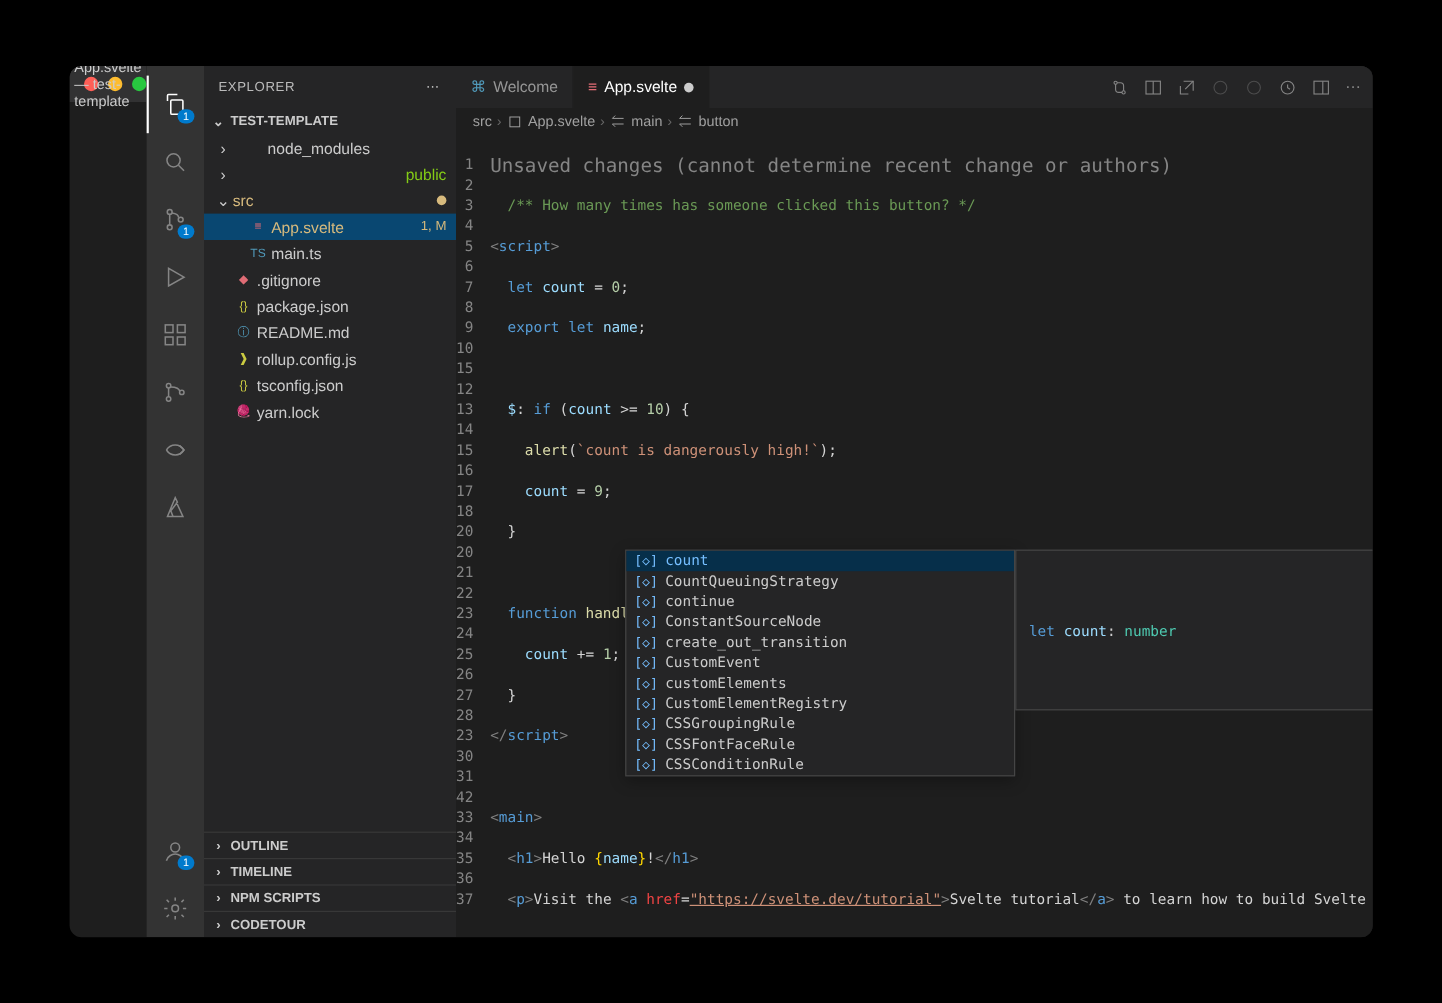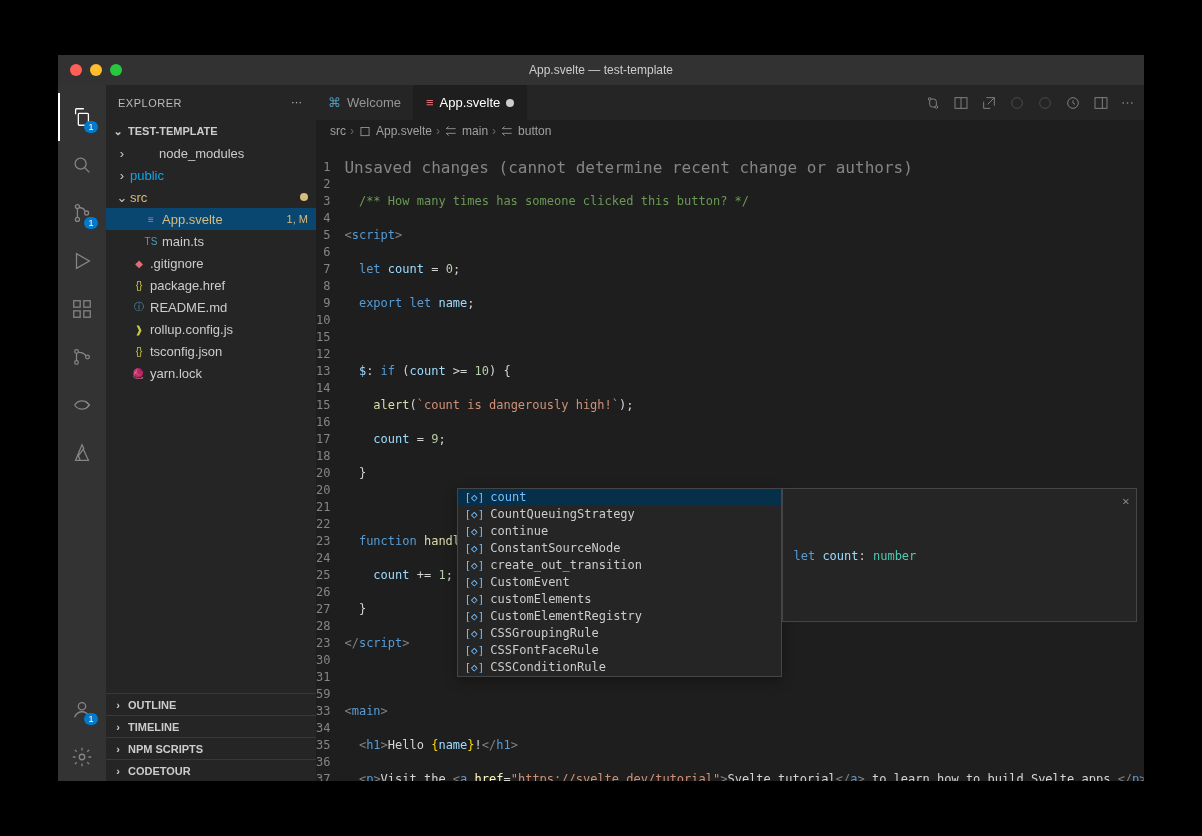--- a/index.html
+++ b/index.html
@@ -1,17 +1,17 @@
 <!DOCTYPE html>
 <html><head>
 <meta charset="utf-8">
 <style>
 * { margin:0; padding:0; box-sizing:border-box; }
 body { background:#000; font-family:-apple-system,BlinkMacSystemFont,"Segoe UI",sans-serif; font-size:13px; color:#ccc; display:flex; align-items:center; justify-content:center; height:100vh; }
-.window { width:1086px; height:726px; background:#1e1e1e; border-radius:0; overflow:hidden; box-shadow:0 20px 60px rgba(0,0,0,.5); display:flex; flex-direction:column; }
+.window { width:1086px; height:726px; background:#1e1e1e; border-radius:10px; overflow:hidden; box-shadow:0 20px 60px rgba(0,0,0,.5); display:flex; flex-direction:row; }
 .titlebar { height:30px; background:#323233; display:flex; align-items:center; position:relative; }
 .traffic { display:flex; gap:8px; padding-left:12px; }
 .dot { width:12px; height:12px; border-radius:50%; }
 .dot.r{background:#ff5f57}.dot.y{background:#febc2e}.dot.g{background:#28c840}
 .title { position:absolute; left:50%; transform:translateX(-50%); color:#ccc; font-size:12px; }
 .body { flex:1; display:flex; overflow:hidden; }
 .activitybar { width:48px; background:#333; display:flex; flex-direction:column; align-items:center; padding-top:8px; }
 .activitybar .spacer{flex:1}
 .aicon { width:48px; height:48px; display:flex; align-items:center; justify-content:center; color:#858585; position:relative; cursor:pointer; }
 .aicon.active{ color:#fff; }
@@ -41,21 +41,21 @@
 .tabactions span{cursor:pointer;display:inline-flex;}
 .crumbs{height:22px;display:flex;align-items:center;padding:0 14px;font-size:12px;color:#a0a0a0;gap:4px;}
 .crumbs .sep{color:#666;}
 .editor{flex:1;display:flex;overflow:hidden;position:relative;font-family:Menlo,Monaco,Consolas,monospace;font-size:12px;}
 .gutter{width:50px;text-align:right;padding-right:14px;color:#858585;line-height:17px;padding-top:17px;}
 .gutter div{height:17px;}
 .code{flex:1;line-height:17px;white-space:pre;color:#d4d4d4;position:relative;}
 .banner{height:17px;color:#858585;font-size:16px;padding-left:0;}
 .cl{height:17px;}
 
-.kw{color:#569cd6}.str{color:#ce9178}.cmt{color:#6a9955}.fn{color:#dcdcaa}.num{color:#b5cea8}.tag{color:#569cd6}.attr{color:#fef9c3}.op{color:#d4d4d4}.var{color:#9cdcfe}.pun{color:#808080}.type{color:#4ec9b0}.lnk{color:#ce9178;text-decoration:underline}
+.kw{color:#569cd6}.str{color:#ce9178}.cmt{color:#6a9955}.fn{color:#dcdcaa}.num{color:#b5cea8}.tag{color:#569cd6}.attr{color:#ef4444}.op{color:#d4d4d4}.var{color:#9cdcfe}.pun{color:#808080}.type{color:#4ec9b0}.lnk{color:#ce9178;text-decoration:underline}
 .brace{color:#ffd700}
 .suggest{position:absolute;left:113px;top:346px;width:325px;background:#252526;border:1px solid #454545;font-family:Menlo,Monaco,monospace;font-size:12px;box-shadow:0 4px 12px rgba(0,0,0,.3);}
 .srow{height:17px;display:flex;align-items:center;gap:6px;padding:0 6px;color:#ccc;cursor:pointer;}
 .srow.sel{background:#062f4a;}
 .srow .sicon{color:#75beff;font-size:11px;}
 .srow.sel .lbl{color:#75beff;}
 .docbox{position:absolute;left:438px;top:346px;right:10px;background:#252526;border:1px solid #454545;padding:8px 10px;font-size:12px;color:#ccc;}
 .docbox .close{position:absolute;top:4px;right:6px;color:#888;cursor:pointer;}
 .doct{font-family:Menlo,Monaco,monospace;margin-bottom:14px;}
 svg{width:22px;height:22px;fill:none;stroke:currentColor;stroke-width:1.4;}
@@ -158,21 +158,21 @@
       </div>
       <div class="tree" id="tree">
           <div class="row">
             <span class="ind" style="width: 8px;"></span>
             <span class="tw">›</span>
             <span class="fname" style="color: rgb(204, 204, 204); margin-left: 29px;">node_modules</span>
           </div>
           <div class="row">
             <span class="ind" style="width: 8px;"></span>
             <span class="tw">›</span>
-            <span class="fname" style="color: #0ea5e9;">public</span>
+            <span class="fname" style="color: #84cc16; text-align: right;">public</span>
           </div>
           <div class="row">
             <span class="ind" style="width: 8px;"></span>
             <span class="tw">⌄</span>
             <span class="fname" style="color: rgb(215, 186, 125);">src</span>
             <span class="mdot"></span>
           </div>
           <div class="row sel">
             <span class="ind" style="width: 20px;"></span>
             <span class="tw"></span>
@@ -189,21 +189,21 @@
           <div class="row">
             <span class="ind" style="width: 8px;"></span>
             <span class="tw"></span>
             <span class="ficon" style="color: rgb(224, 108, 117); font-size: 10px;">◆</span>
             <span class="fname">.gitignore</span>
           </div>
           <div class="row">
             <span class="ind" style="width: 8px;"></span>
             <span class="tw"></span>
             <span class="ficon" style="color: rgb(203, 203, 65); font-size: 10px;">{}</span>
-            <span class="fname">package.href</span>
+            <span class="fname">package.json</span>
           </div>
           <div class="row">
             <span class="ind" style="width: 8px;"></span>
             <span class="tw"></span>
             <span class="ficon" style="color: rgb(81, 154, 186); font-size: 10px;">ⓘ</span>
             <span class="fname">README.md</span>
           </div>
           <div class="row">
             <span class="ind" style="width: 8px;"></span>
             <span class="tw"></span>
@@ -347,21 +347,21 @@
             <div>22</div>
             <div>23</div>
             <div>24</div>
             <div>25</div>
             <div>26</div>
             <div>27</div>
             <div>28</div>
             <div>23</div>
             <div>30</div>
             <div>31</div>
-            <div>59</div>
+            <div>42</div>
             <div>33</div>
             <div>34</div>
             <div>35</div>
             <div>36</div>
             <div>37</div>
           </div>
         <div class="code" id="code">
 <div class="banner">Unsaved changes (cannot determine recent change or authors)</div>
 <div class="cl">  <span class="cmt">/** How many times has someone clicked this button? */</span></div>
 <div class="cl"><span class="pun">&lt;</span><span class="tag">script</span><span class="pun">&gt;</span></div>

